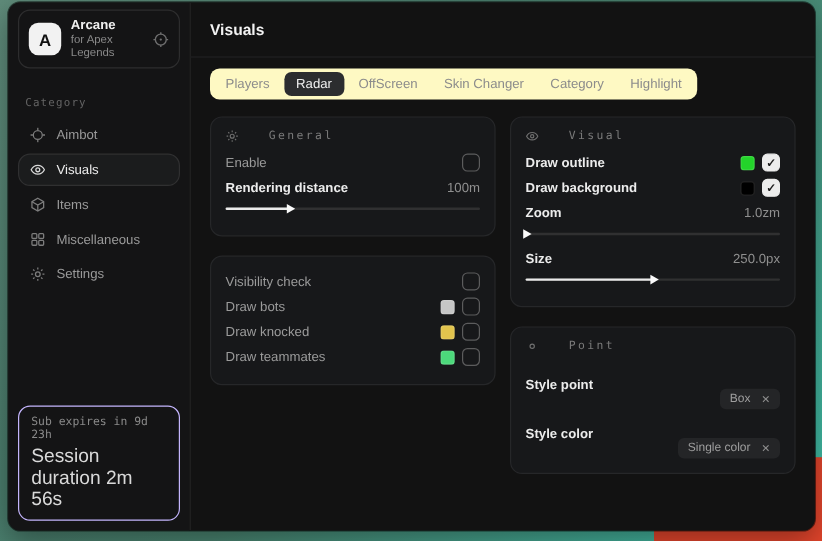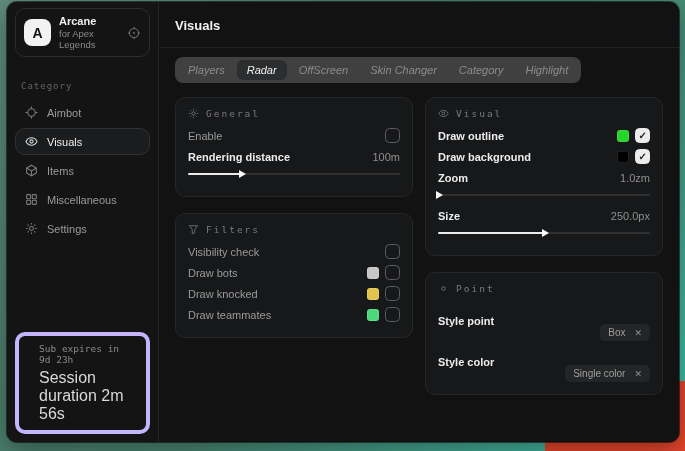--- a/index.html
+++ b/index.html
@@ -24,37 +24,37 @@
   .app-name { color:#f0f0f0; font-size:11px; font-weight:bold; }
   .app-sub { color:#8a8a8a; font-size:9.5px; }
   .hdr-ico { color:#6e6e6e; display:flex; }
   .cat-label { font-family:"DejaVu Sans Mono", monospace; color:#646464; font-size:9px; letter-spacing:1px; margin:24px 6px 8px; }
   .nav { display:flex; flex-direction:column; gap:2px;text-align:center; }
   .nav-item { display:flex; align-items:center; gap:9px; padding:6px 9px; border:1px solid transparent; border-radius:10px; color:#9a9a9a; font-size:11px; cursor:default; }
   .nav-item .ico { color:#7d7d7d; display:flex; }
   .nav-item.on { border-color:#303031; background:#1b1c1d; color:#ececec; }
   .nav-item.on .ico { color:#d8d8d8; }
   .side-spacer { flex:1; }
-  .sub-box { border:4px solid #c4b5fd; border-radius:10px; padding:7px 20px; display:flex; flex-direction:column; gap:4px; }
+  .sub-box { border:1px solid #c4b5fd; border-radius:10px; padding:7px 10px; display:flex; flex-direction:column; gap:4px; }
   .sub-line1 { font-family:"DejaVu Sans Mono", monospace; color:#8a8a8a; font-size:9.5px; }
   .sub-line2 { color:#d9d9d9; font-size:16px; }
 
   
   .main { flex:1; border-left:1px solid #232324; background:#121212; display:flex; flex-direction:column; }
   .main-header { padding:14px 16px 13px; border-bottom:1px solid #212122; }
   .main-title { color:#f2f2f2; font-size:13px; font-weight:bold; }
   .tabbar { margin:9px 16px 0; }
-  .tabgroup { display:inline-flex; background:#404040; border-radius:8px; padding:3px; gap:2px;font-style:italic; }
+  .tabgroup { display:inline-flex; background:#fef9c3; border-radius:8px; padding:3px; gap:2px; }
   .tab { padding:4px 10px; font-size:11px; color:#8c8c8c; border-radius:6px; white-space:nowrap; cursor:default; }
   .tab.on { background:#2c2d2f; color:#efefef; }
   .content { padding:14px 16px; display:flex; gap:12px; align-items:flex-start; }
   .col { display:flex; flex-direction:column; gap:16px; width:238px; }
 
   .card { background:#17181a; border:1px solid #262729; border-radius:10px; padding:10px 12px 12px; display:flex; flex-direction:column; }
-  .card-h { display:flex; align-items:flex-start; gap:7px; color:#7a7a7a; font-family:"DejaVu Sans Mono", monospace; font-size:9.5px; letter-spacing:2px; margin-bottom:6px; }
+  .card-h { display:flex; align-items:flex-start; gap:25px; color:#7a7a7a; font-family:"DejaVu Sans Mono", monospace; font-size:9.5px; letter-spacing:2px; margin-bottom:6px; }
   .card-h .ico { display:flex; color:#6f6f6f; }
   .row { display:flex; justify-content:space-between; align-items:center; min-height:21px; }
   .lbl-dim { color:#9b9b9b; font-size:11px; }
   .lbl-bright { color:#ececec; font-size:11px; font-weight:600; }
   .val { color:#8f8f8f; font-size:11px; }
   .ctrls { display:flex; align-items:center; gap:6px; }
   .cb { width:15px; height:15px; border:1.5px solid #5c5c5d; border-radius:4.5px; background:transparent; position:relative; }
   .cb.on { background:#ececec; border-color:#ececec; }
   .cb.on::after { content:"\2713"; position:absolute; left:2.5px; top:0.5px; font-size:10px; font-weight:bold; color:#1c1c1c; }
   .swatch { width:12px; height:12px; border-radius:3px; border:1px solid rgba(255,255,255,.12); }
@@ -194,28 +194,20 @@
             <span class="val">100m</span>
           </div>
           <div class="slider" style="--p: 25%;">
             <div class="track"></div>
               <div class="fill"></div>
               <div class="thumb"></div>
           </div>
         </div>
 
         <div class="card">
-          <div class="card-h">
-            <span class="ico">
-              <svg width="11" height="11" viewBox="0 0 16 16" fill="none" stroke="currentColor" stroke-width="1.4">
-                <path d="M2 2.5h12L9.8 8v4.6l-3.6 1.6V8z"></path>
-              </svg>
-            </span>
-            <span>Filters</span>
-          </div>
           <div class="row">
             <span class="lbl-dim">Visibility check</span>
             <span class="cb"></span>
           </div>
           <div class="row">
             <span class="lbl-dim">Draw bots</span>
             <span class="ctrls">
               <span class="swatch" style="background: rgb(198, 198, 198);"></span>
               <span class="cb"></span>
             </span>

